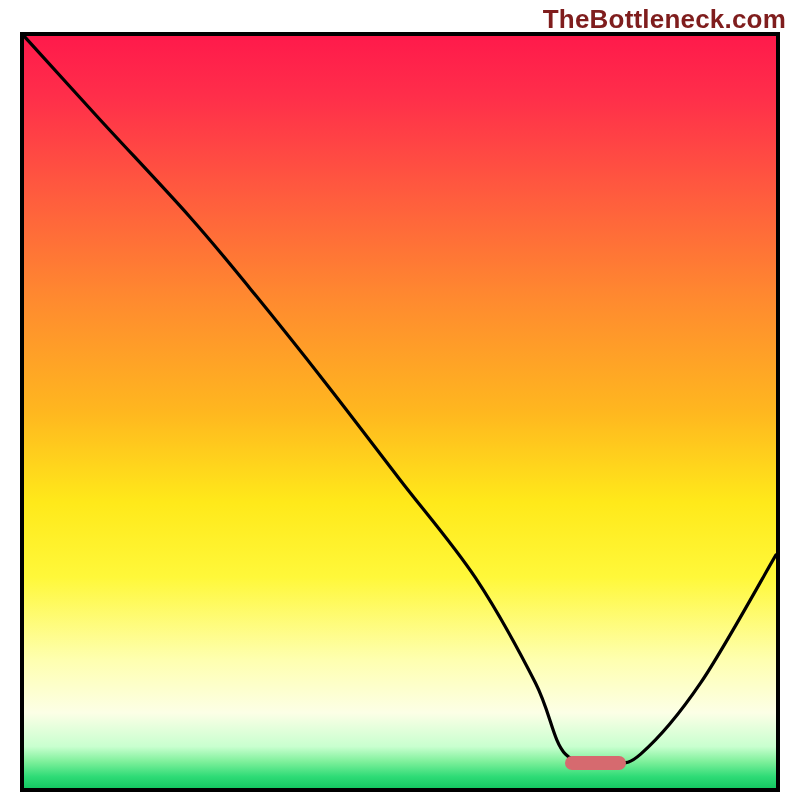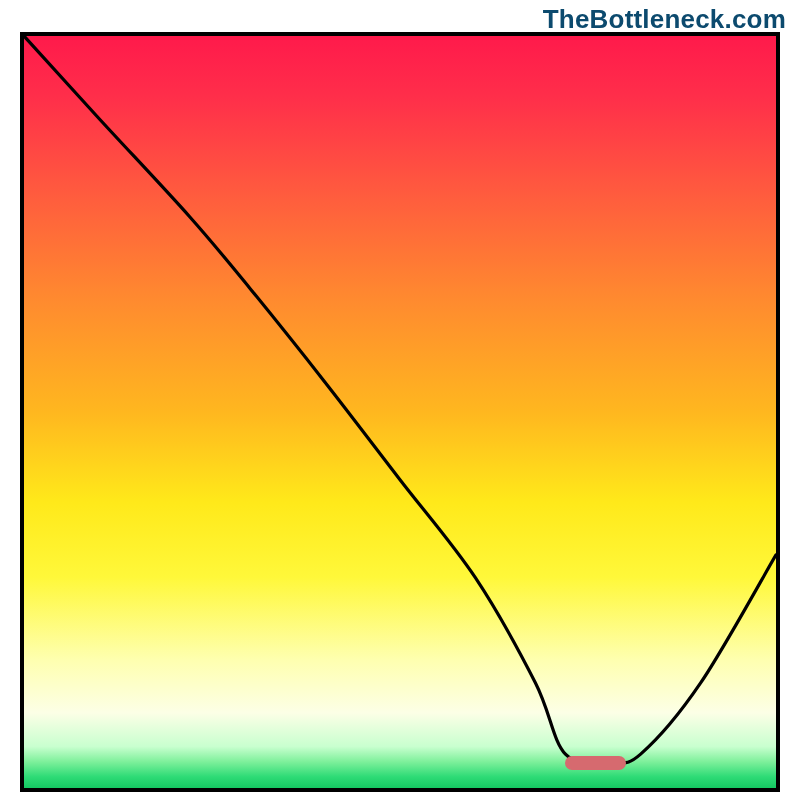--- a/index.html
+++ b/index.html
@@ -15,21 +15,21 @@
     position: relative;
     width: 800px;
     height: 800px;
   }
   .watermark {
     position: absolute;
     top: 4px;
     right: 14px;
     font-size: 26px;
     font-weight: 600;
-    color: #0c4a6e;
+    color: #7f1d1d;
     letter-spacing: 0.2px;
     z-index: 10;
   }
   .plot-frame {
     position: absolute;
     left: 20px;
     top: 32px;
     width: 760px;
     height: 760px;
     box-sizing: border-box;

